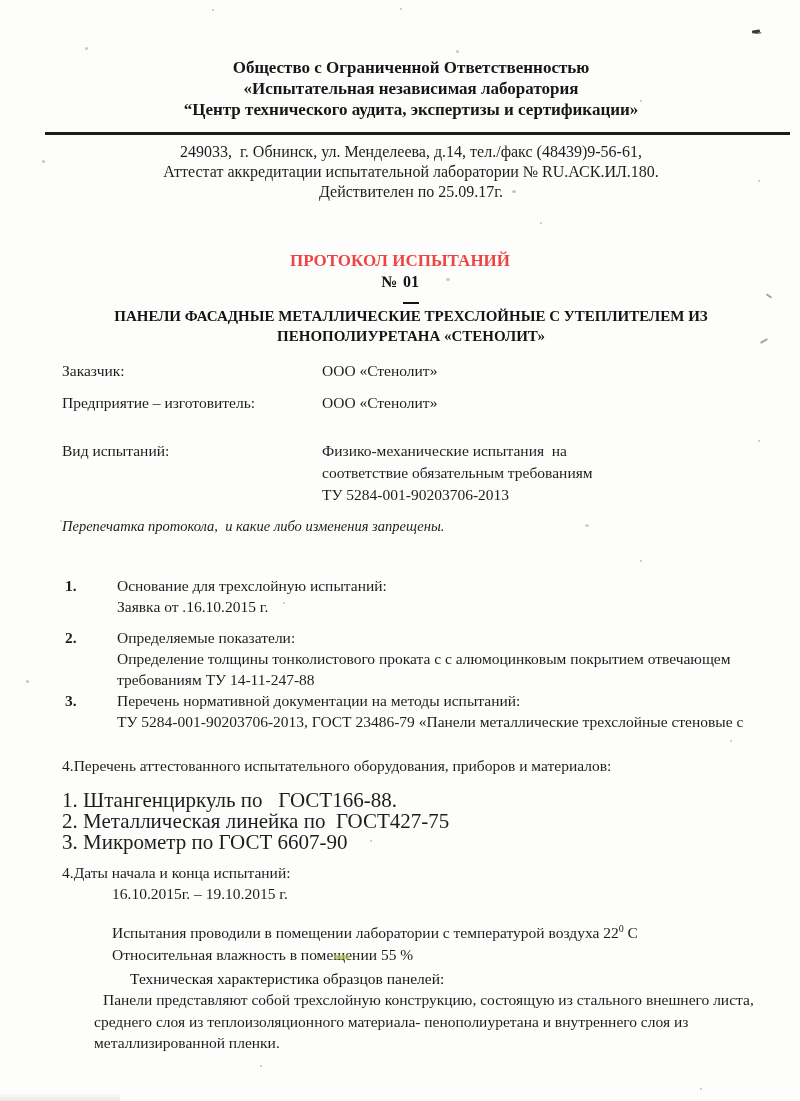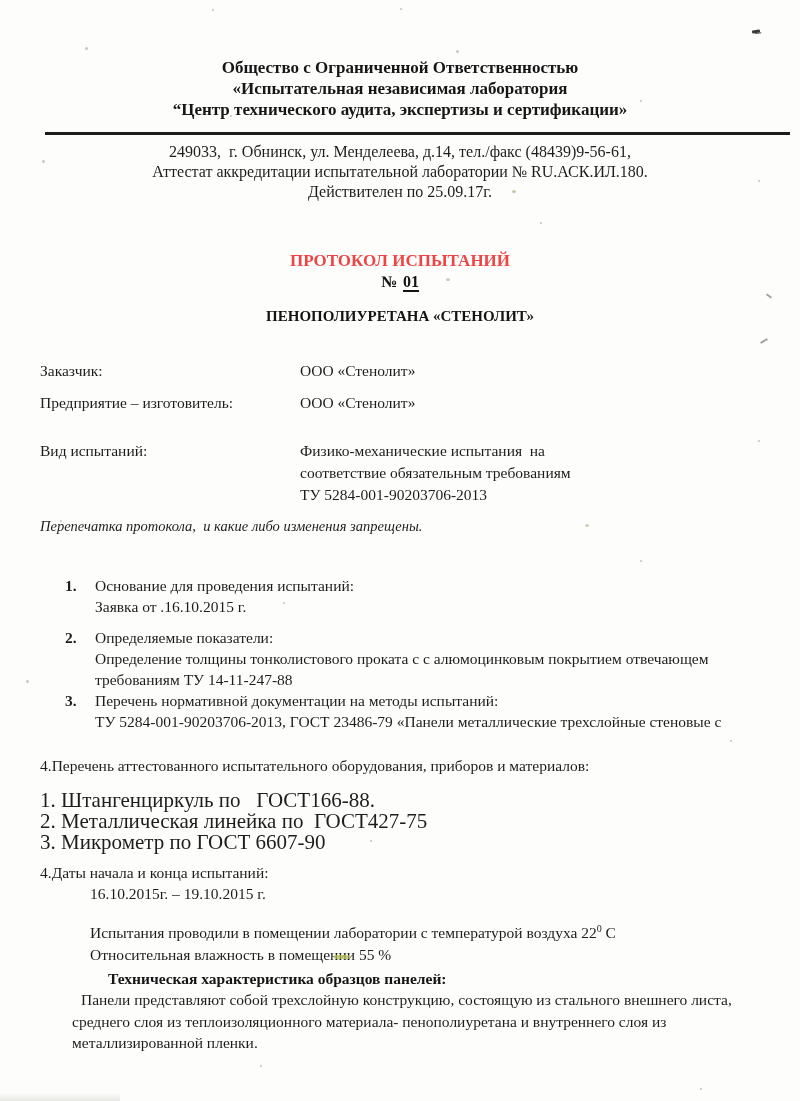--- a/index.html
+++ b/index.html
@@ -6,34 +6,34 @@
   body{background:#e8e8e8;}
   .page{
     position:relative;
     width:800px;height:1101px;
     margin:0 auto;
     background:#fdfdfc;
     overflow:hidden;
     font-family:"Liberation Serif","DejaVu Serif",serif;
     color:#1d1d1d;
   }
-  .line{white-space:pre-wrap;}
+  .line{white-space:pre-wrap;margin-left:22px;}
   
   .org{position:absolute;top:57px;left:0;right:0;text-align:center;
        font-weight:bold;font-size:17px;line-height:21px;color:#161616;}
   .rule{position:absolute;top:132px;left:45px;width:745px;height:3px;background:#1c1c1c;}
   .contact{position:absolute;top:142px;left:0;right:0;text-align:center;
        font-size:16px;line-height:20px;}
   
   .protocol-title{position:absolute;top:251px;left:0;right:0;text-align:center;
        font-weight:bold;font-size:17px;line-height:20px;color:#ef4444;}
   .protocol-no{position:absolute;top:272px;left:0;right:0;text-align:center;
        font-weight:bold;font-size:16px;line-height:20px;color:#141414;}
   .protocol-no .no-label{margin-right:6px;}
-  .uline{border-bottom:2px solid #141414;padding-bottom:0px;}
+  .uline{border-bottom:2px solid #141414;padding-bottom:12px;}
   .subject{position:absolute;top:306px;left:0;right:0;text-align:center;
        font-weight:bold;font-size:15px;line-height:20px;color:#141414;}
   
   .field-row{position:absolute;left:40px;right:10px;font-size:15.5px;line-height:22px;}
   .row-customer{top:360px;}
   .row-manufacturer{top:392px;}
   .row-testtype{top:440px;}
   .field-label{position:absolute;left:0;top:0;}
   .field-value{position:absolute;left:260px;top:0;}
   
@@ -48,21 +48,21 @@
   .item3{top:690px;}
   .item4-heading{position:absolute;top:755px;left:40px;right:15px;font-size:15.5px;line-height:21px;}
   .equipment{position:absolute;top:790px;left:40px;right:15px;font-size:21px;line-height:21px;}
   .item5-heading{position:absolute;top:862px;left:40px;right:15px;font-size:15.5px;line-height:21px;}
   .dates{position:absolute;top:883px;left:90px;right:15px;font-size:15.5px;line-height:21px;}
   
   .conditions{position:absolute;top:922px;left:90px;right:15px;font-size:15.5px;line-height:21.5px;}
   .sup{font-size:10px;vertical-align:super;line-height:0;}
   
   .tech-heading{position:absolute;top:968px;left:108px;right:15px;
-       font-weight:bold;font-size:15.5px;line-height:21px;color:#141414;}
+       font-weight:normal;font-size:15.5px;line-height:21px;color:#141414;}
   .tech-lines{position:absolute;top:989px;left:72px;right:15px;font-size:15.5px;line-height:21.5px;}
   .tech-lines .line:first-child{text-indent:9px;}
   
   .speck{position:absolute;border-radius:50%;}
   .g1{width:3px;height:3px;background:#9a9a9a;opacity:.55;}
   .g2{width:2px;height:2px;background:#8a8a8a;opacity:.5;}
   .dark-mark{position:absolute;top:30px;left:752px;width:8px;height:3px;background:#3a3a3a;
        box-shadow:2px 2px 0 -1px #4a4a4a;transform:rotate(-8deg);border-radius:1px;}
   .tick-mark{position:absolute;top:295px;left:766px;width:6px;height:2px;background:#777;transform:rotate(35deg);opacity:.7;}
   .arrow-mark{position:absolute;top:340px;left:760px;width:8px;height:2px;background:#777;transform:rotate(-30deg);opacity:.7;}
@@ -90,20 +90,21 @@
     <div class="line">Аттестат аккредитации испытательной лаборатории № RU.АСК.ИЛ.180.</div>
     <div class="line">Действителен по 25.09.17г.</div>
   </div>
 
   <div class="protocol-title">ПРОТОКОЛ ИСПЫТАНИЙ</div>
   <div class="protocol-no">
     <span class="no-label">№</span><span class="uline">01</span>
   </div>
 
   <div class="subject">
+    <div class="line">ПАНЕЛИ ФАСАДНЫЕ МЕТАЛЛИЧЕСКИЕ ТРЕХСЛОЙНЫЕ С УТЕПЛИТЕЛЕМ ИЗ</div>
     <div class="line">ПЕНОПОЛИУРЕТАНА «СТЕНОЛИТ»</div>
   </div>
 
   <div class="field-row row-customer">
     <span class="field-label line">Заказчик:</span>
     <span class="field-value line">ООО «Стенолит»</span>
   </div>
 
   <div class="field-row row-manufacturer">
     <span class="field-label line">Предприятие – изготовитель:</span>
@@ -119,21 +120,21 @@
     </div>
   </div>
 
   <div class="note">
     <div class="line">Перепечатка протокола,  и какие либо изменения запрещены.</div>
   </div>
 
   <div class="nitem item1">
     <span class="nnum">1.</span>
     <div class="ntext">
-      <div class="line">Основание для проведения испытаний:</div>
+      <div class="line">Основание для трехслойную испытаний:</div>
       <div class="line">Заявка от .16.10.2015 г.</div>
     </div>
   </div>
 
   <div class="nitem item2">
     <span class="nnum">2.</span>
     <div class="ntext">
       <div class="line">Определяемые показатели:</div>
       <div class="line">Определение толщины тонколистового проката с с алюмоцинковым покрытием отвечающем</div>
       <div class="line">требованиям ТУ 14-11-247-88</div>

